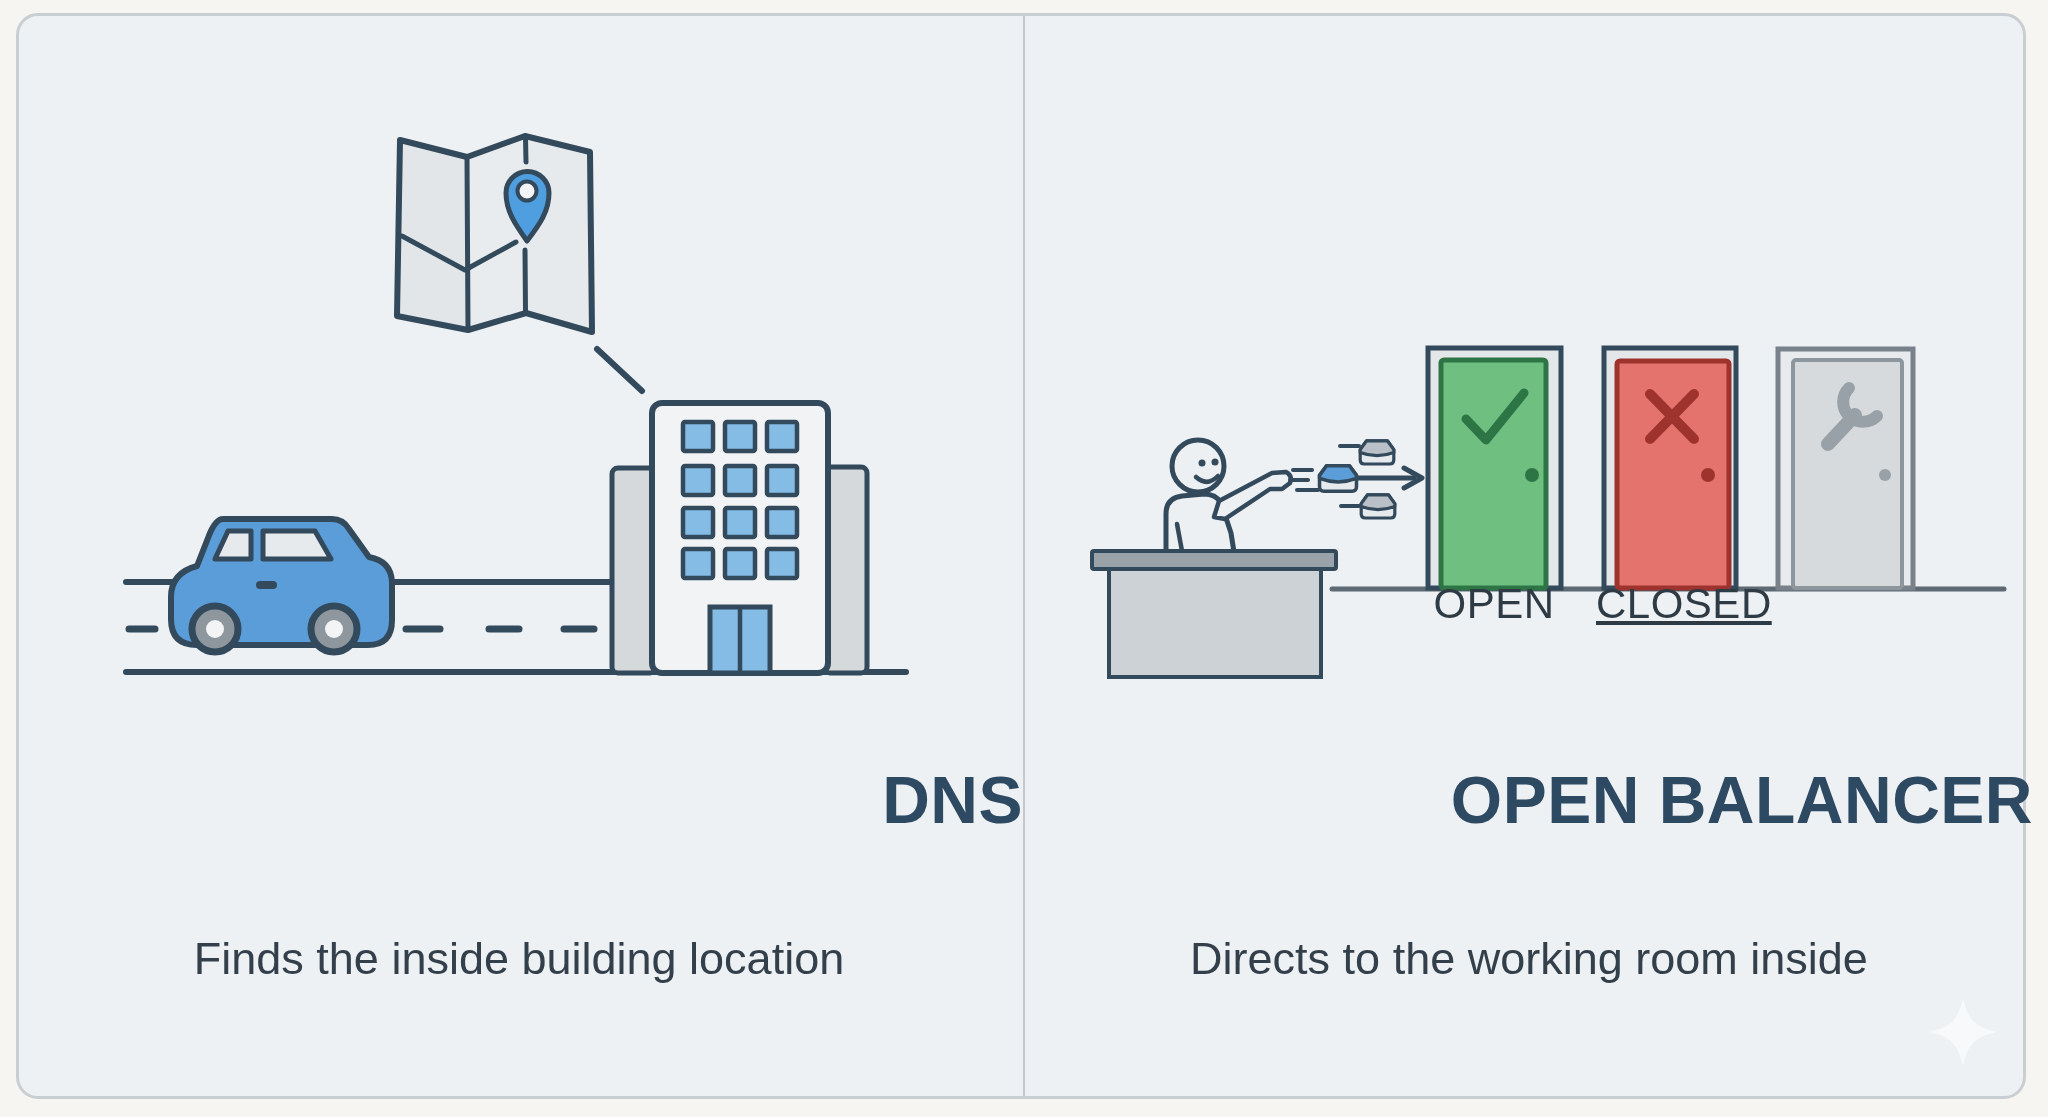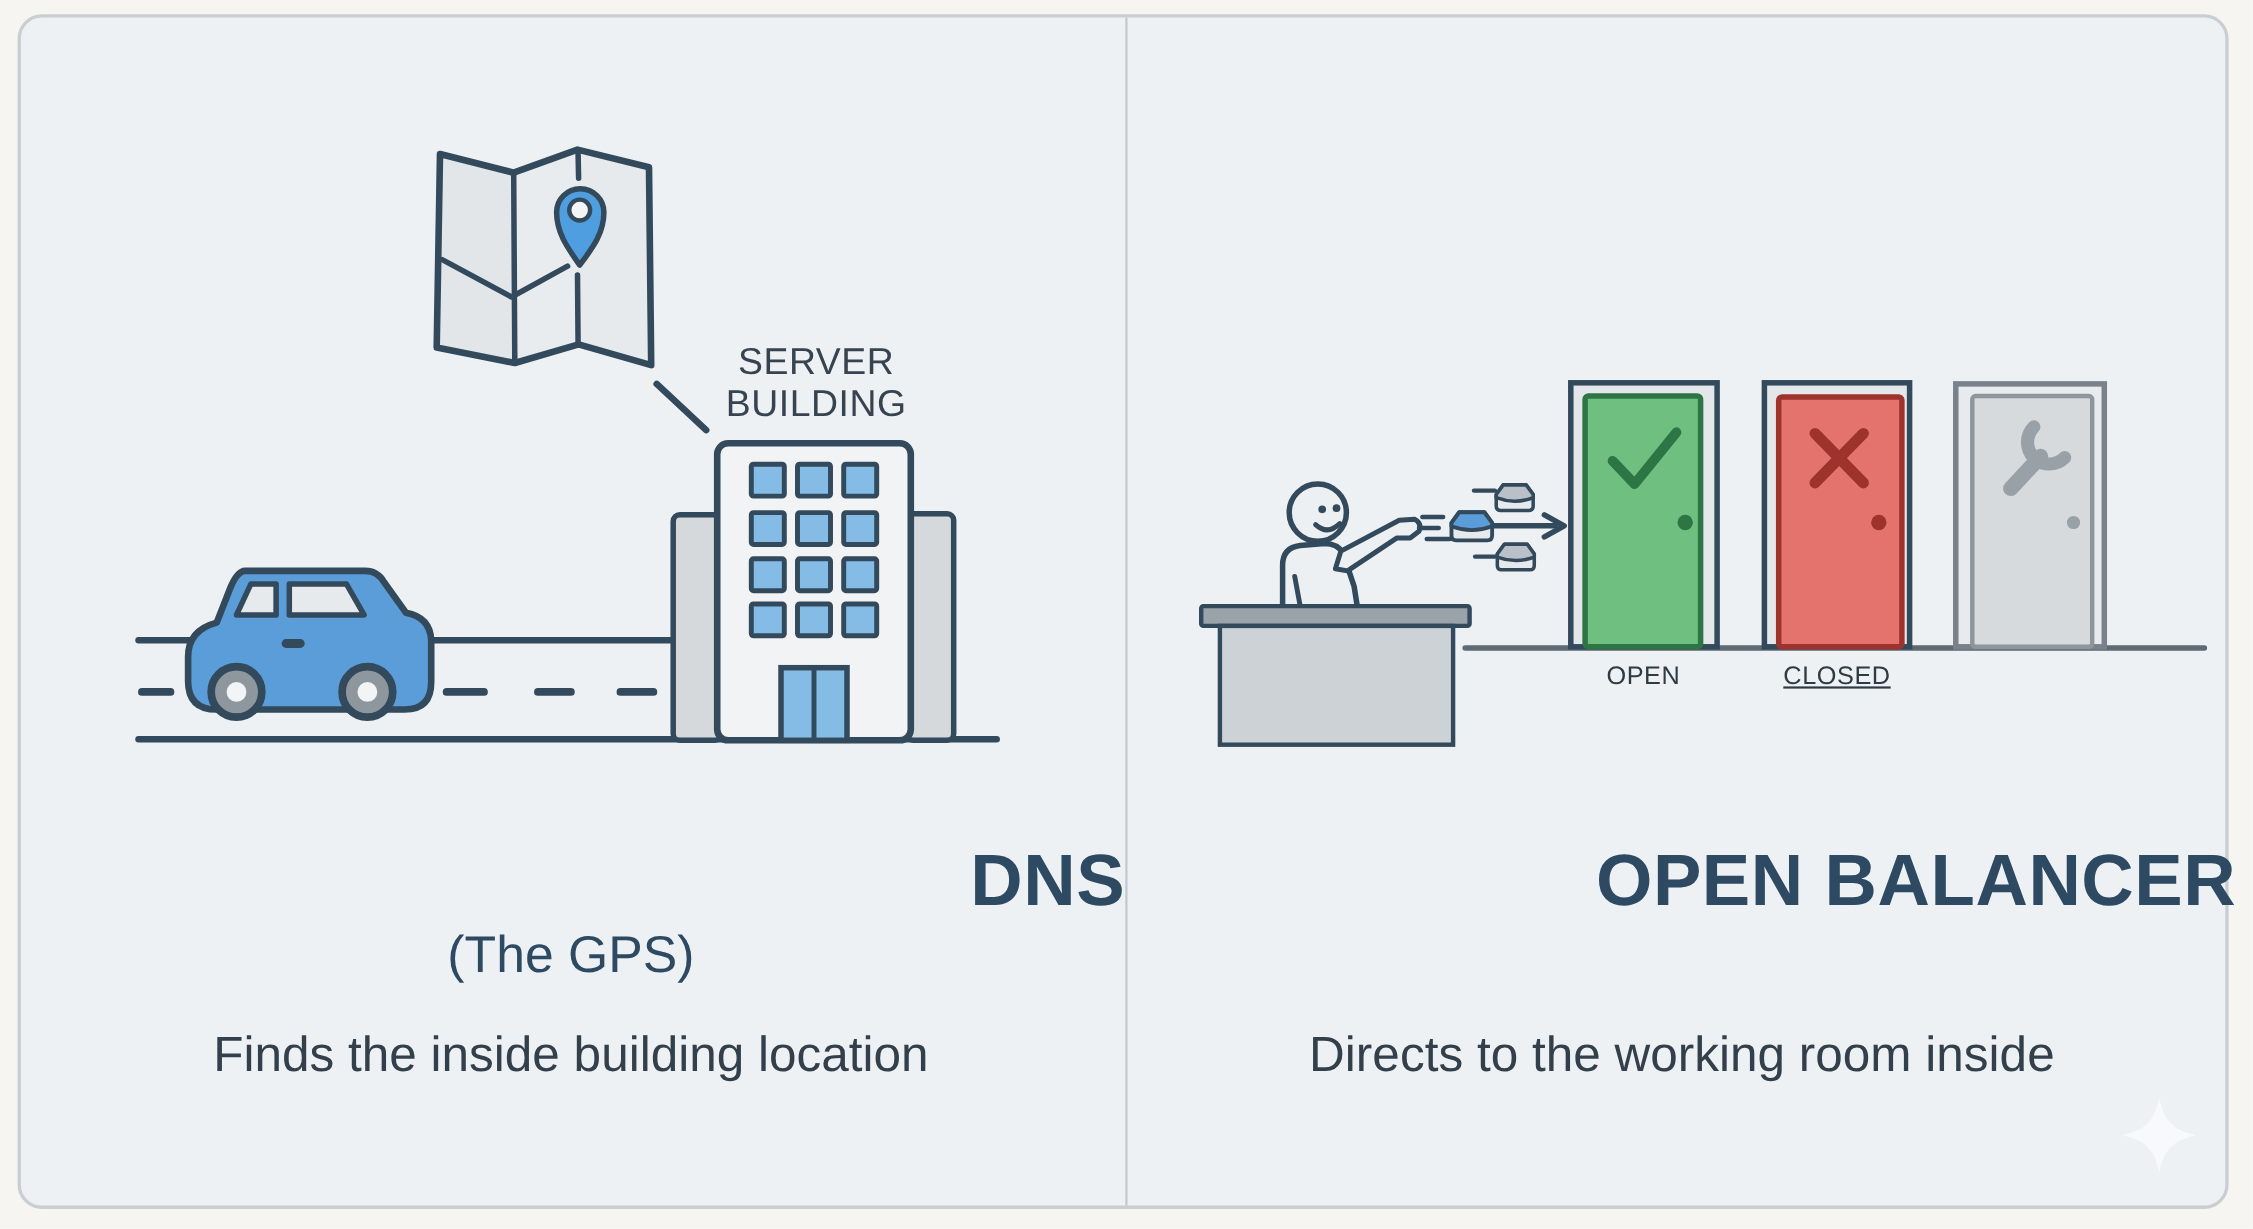--- a/index.html
+++ b/index.html
@@ -30,21 +30,21 @@
   .desktop{fill:var(--desk-top,#9aa2aa);}
   .deskbody{fill:var(--desk-body,#cdd2d6);}
   .frame{fill:var(--frame-fill,#e3e7ea);}
   .envb{fill:#e7eaec;stroke:var(--outline,#33495c);stroke-width:4;stroke-linejoin:round;}
   .envf{stroke:var(--outline,#33495c);stroke-width:4;stroke-linejoin:round;}
 
   
   .txt{position:absolute;text-align:center;}
   .bldg-label{left:616px;top:310px;width:252px;font-size:34px;line-height:38px;
               letter-spacing:.5px;color:#37434f;}
-  .door-label{top:601px;font-size:23px;color:var(--label-text,#2e3a44);letter-spacing:.5px;}
+  .door-label{top:580px;font-size:42px;color:var(--label-text,#2e3a44);letter-spacing:.5px;}
   .open-label{left:1424px;width:140px;}
   .closed-label{left:1596px;width:148px;text-decoration:underline;}
   .panel-title{width:1008px;top:764px;font-size:66px;line-height:72px;font-weight:bold;
                color:var(--heading,#2e4a63);letter-spacing:.5px;text-align:right;}
   .panel-subtitle{width:1008px;top:840px;font-size:47px;line-height:56px;
                   color:var(--heading,#2e4a63);}
   .panel-caption{width:1008px;top:929px;font-size:45px;line-height:60px;
                  color:var(--body-text,#333f4a);}
   .pos-left{left:15px;} .pos-right{left:1025px;}
 </style>
@@ -191,27 +191,22 @@
       <g>
         <line x1="1828" y1="444" x2="1855" y2="415" stroke="var(--gray-mid)" stroke-width="14" stroke-linecap="round"></line>
         <path d="M 1849,388 A 17,17 0 1 0 1877,416" fill="none" stroke="var(--gray-mid)" stroke-width="12" stroke-linecap="round"></path>
       </g>
       <circle cx="1885" cy="475" r="6" fill="var(--gray-mid)"></circle>
     </g>
 
     <path transform="translate(1963,1032)" fill="#ffffff" opacity="0.55" d="M 0,-34 C 5,-12 12,-5 34,0 C 12,5 5,12 0,34 C -5,12 -12,5 -34,0 C -12,-5 -5,-12 0,-34 Z"></path>
   </svg>
 
-  <div class="txt bldg-label">
-    <div>SERVER</div>
-    <div>BUILDING</div>
-  </div>
 
   <div class="txt door-label open-label">OPEN</div>
   <div class="txt door-label closed-label">CLOSED</div>
 
   <div class="txt panel-title pos-left">DNS</div>
-  <div class="txt panel-subtitle pos-left">(The GPS)</div>
   <div class="txt panel-caption pos-left">Finds the inside building location</div>
 
   <div class="txt panel-title pos-right">OPEN BALANCER</div>
   <div class="txt panel-caption pos-right">Directs to the working room inside</div>
 </div>
 
 </body></html>

